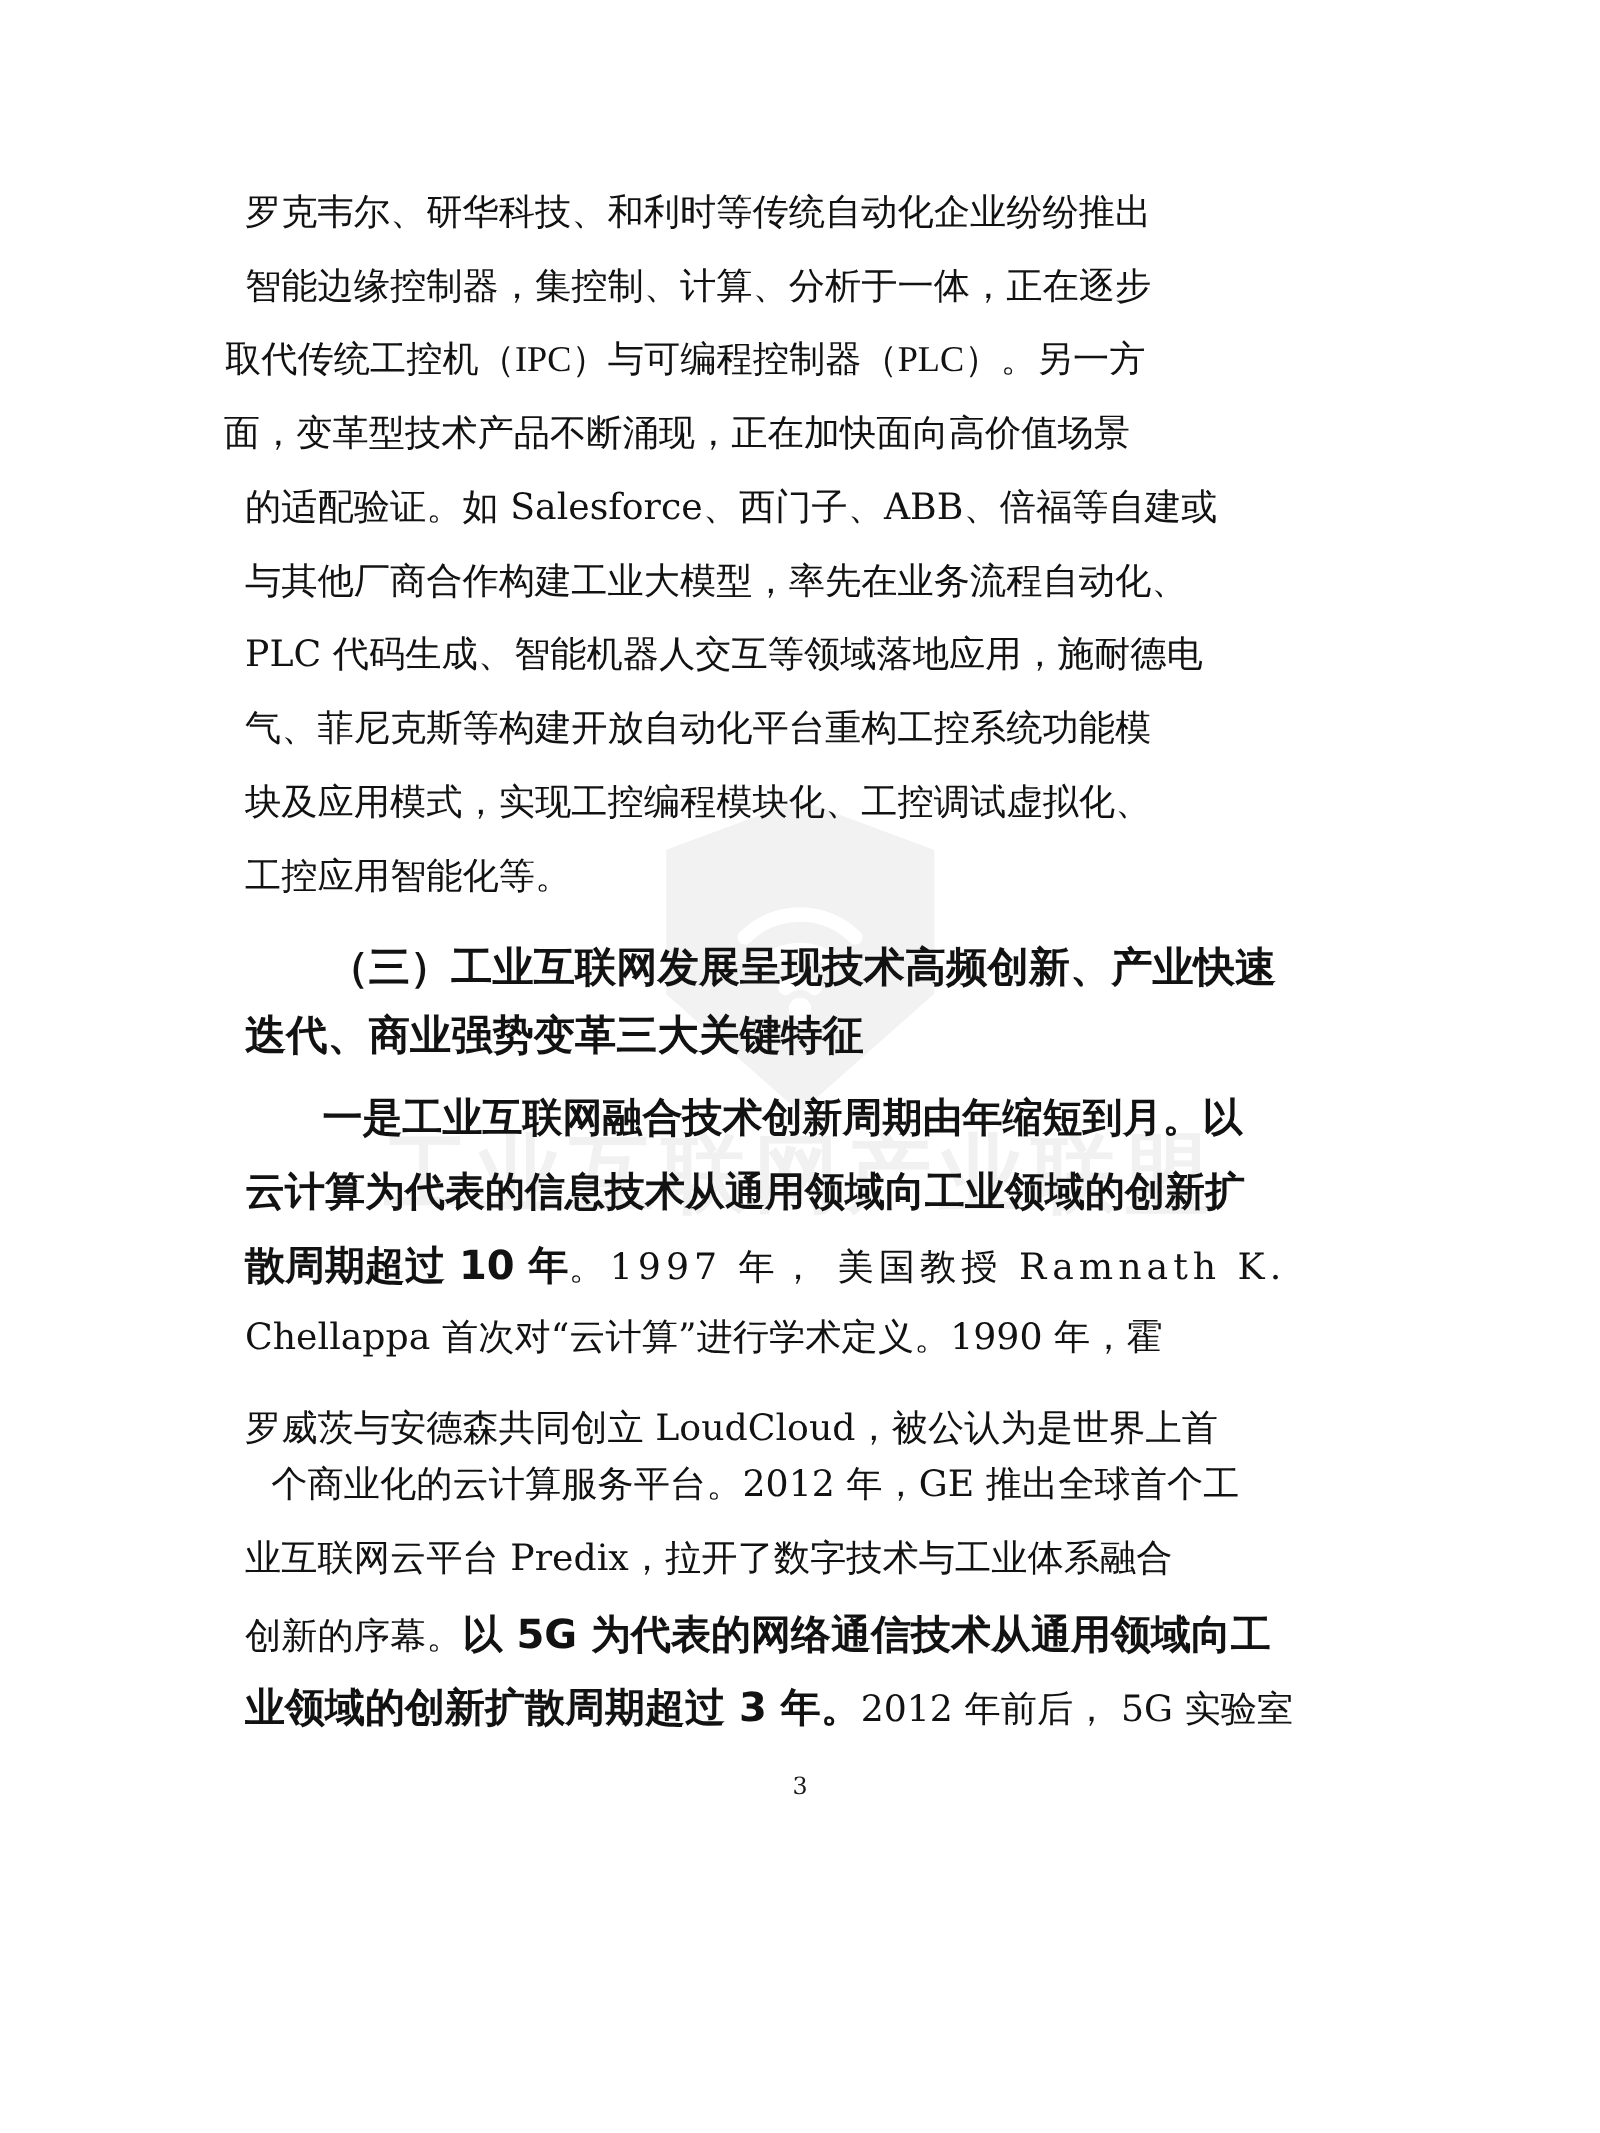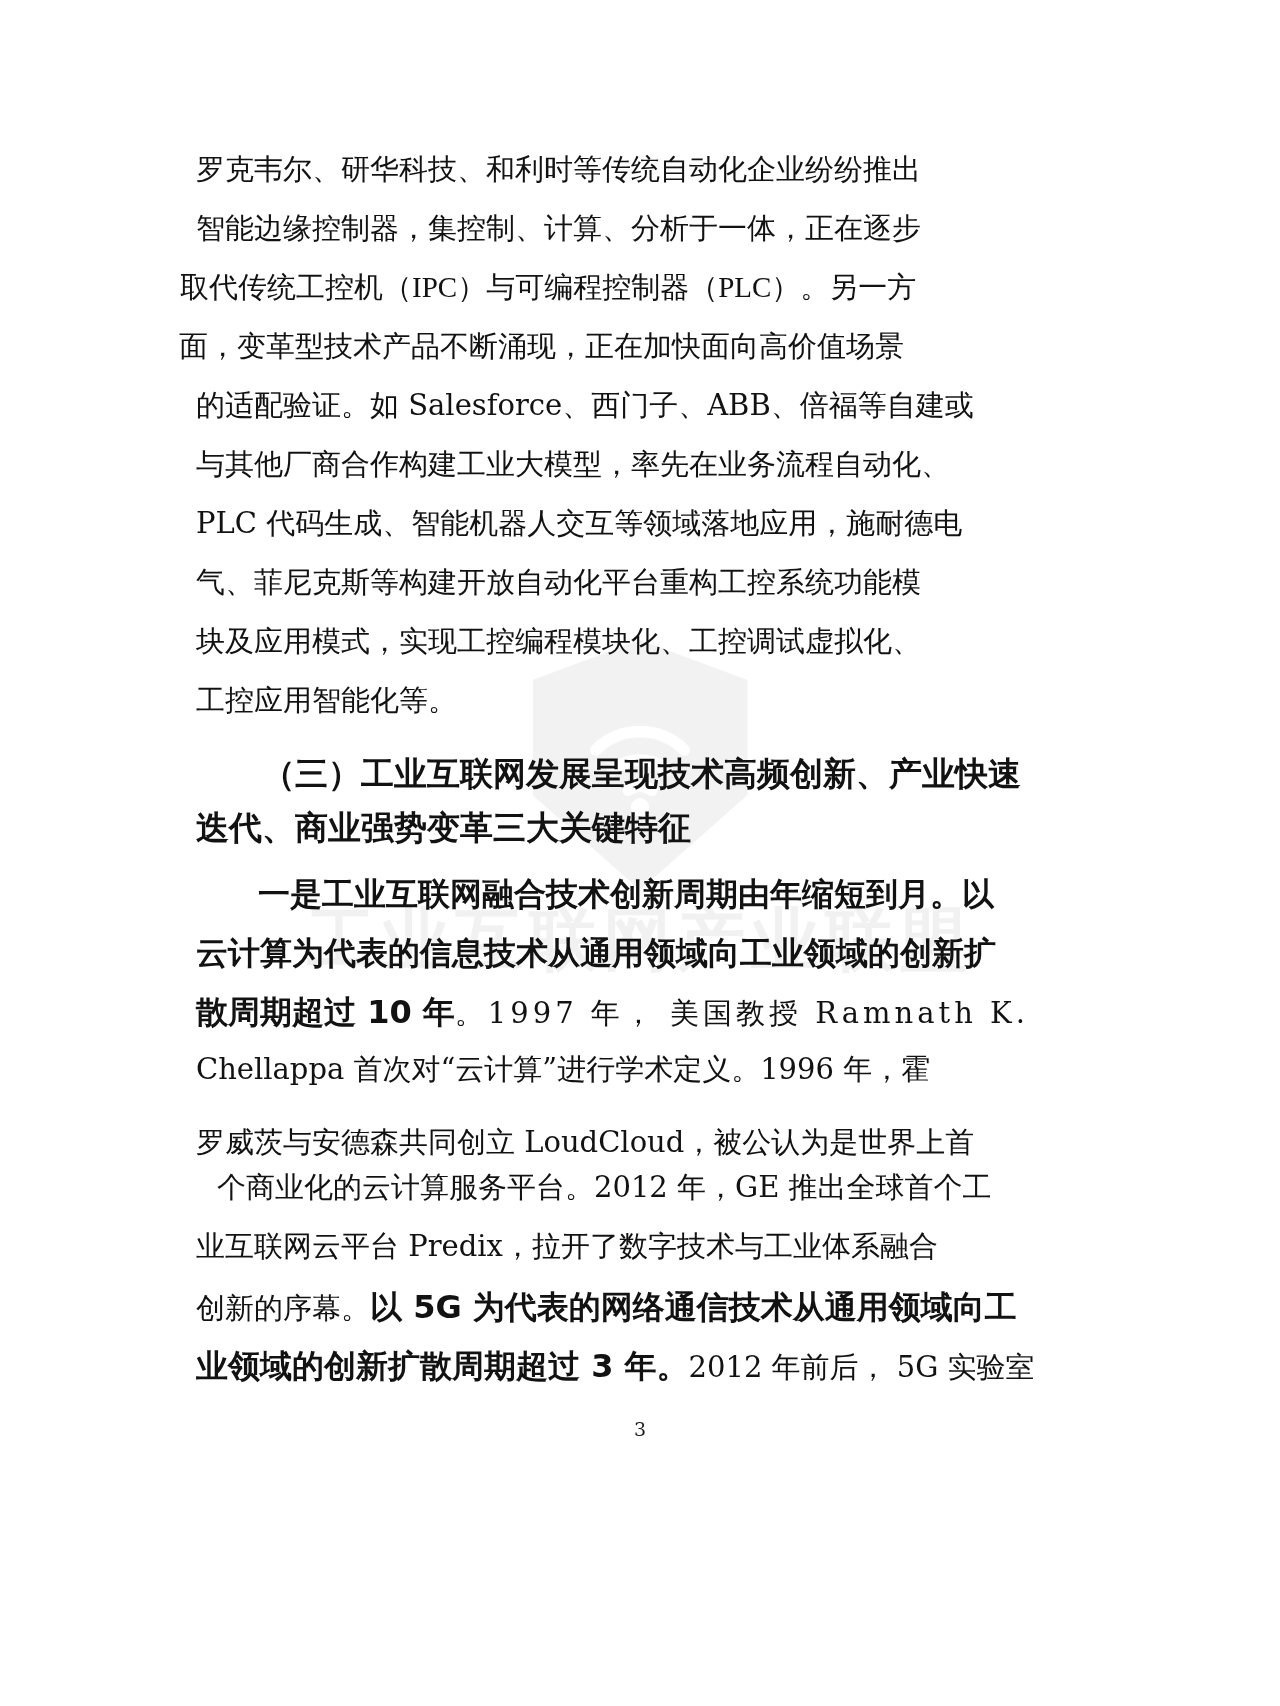--- a/index.html
+++ b/index.html
@@ -172,21 +172,21 @@
     </div>
 
     <div class="para">
       <div class="line hei" style="left:258px; top:873px;">一是工业互联网融合技术创新周期由年缩短到月。以</div>
       <div class="line hei" style="left:196px; top:932px;">云计算为代表的信息技术从通用领域向工业领域的创新扩</div>
 
       <div class="line" style="left:196px; top:991px;">
         <span class="hei">散周期超过 10 年</span><span class="kai" style="letter-spacing:4px;">。1997 年， 美国教授 Ramnath K.</span>
       </div>
 
-      <div class="line kai" style="left:196px; top:1050px;">Chellappa 首次对“云计算”进行学术定义。1996 年，霍</div>
+      <div class="line kai" style="left:196px; top:1050px;">Chellappa 首次对“云计算”进行学术定义。1990 年，霍</div>
       <div class="line kai" style="left:196px; top:1109px;margin-top:14px;">罗威茨与安德森共同创立 LoudCloud，被公认为是世界上首</div>
       <div class="line kai" style="left:196px; top:1168px;margin-left:21px;">个商业化的云计算服务平台。2012 年，GE 推出全球首个工</div>
       <div class="line kai" style="left:196px; top:1227px;">业互联网云平台 Predix，拉开了数字技术与工业体系融合</div>
 
       <div class="line" style="left:196px; top:1286px;">
         <span class="kai">创新的序幕。</span><span class="hei">以 5G 为代表的网络通信技术从通用领域向工</span>
       </div>
 
       <div class="line" style="left:196px; top:1345px;">
         <span class="hei">业领域的创新扩散周期超过 3 年。</span><span class="kai">2012 年前后， 5G 实验室</span>

